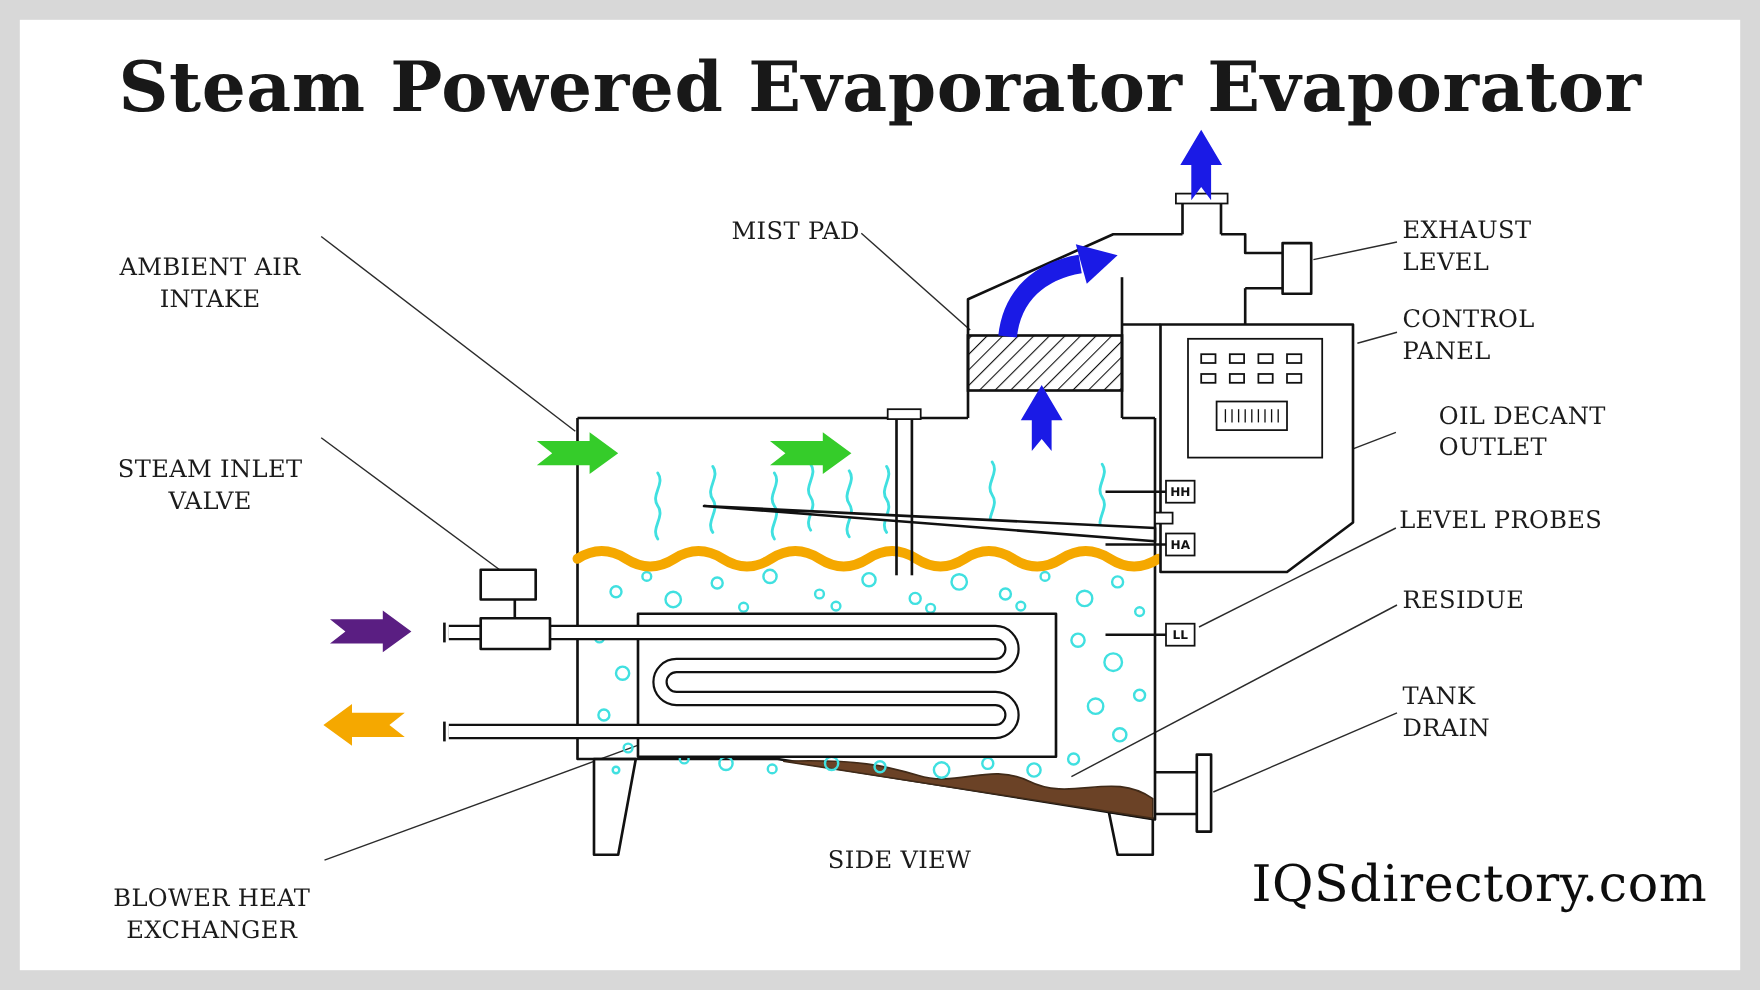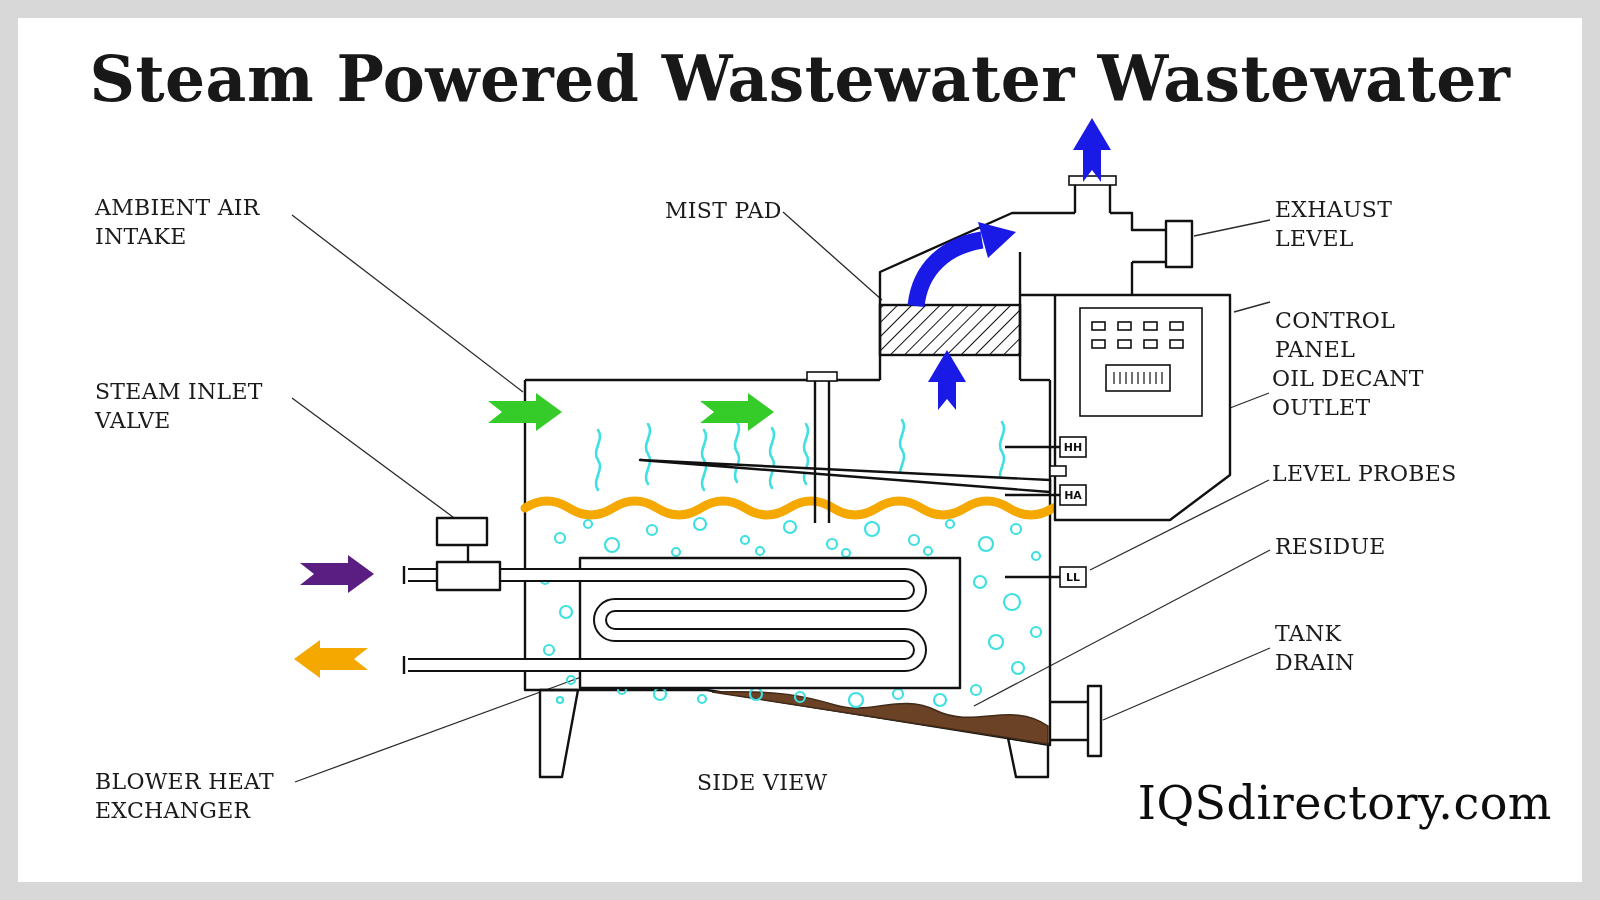--- a/index.html
+++ b/index.html
@@ -4,22 +4,22 @@
 <style>
   html,body{margin:0;padding:0;background:#d8d8d8;}
   .frame{position:relative;width:1600px;height:900px;background:#d8d8d8;overflow:hidden;
          font-family:"DejaVu Serif","Liberation Serif",serif;}
   .page{position:absolute;left:18px;top:18px;right:18px;bottom:18px;background:#ffffff;}
   .diagram{position:absolute;left:0;top:0;}
   .title{position:absolute;top:42px;left:0;width:100%;text-align:center;
          font-size:63px;font-weight:700;color:#181818;letter-spacing:.5px;}
   .lbl{position:absolute;font-size:22px;line-height:1.34;color:#1b1b1b;
        white-space:pre-line;letter-spacing:.3px;}
-  .right{text-align:left;}
-  .center{text-align:left;}
+  .right{text-align:center;margin-top:36px;}
+  .center{text-align:right;}
   .watermark{position:absolute;top:776px;right:48px;font-size:46px;font-weight:400;
              color:#0d0d0d;letter-spacing:.5px;}
   
   .ln{stroke:#111;stroke-width:2.4;fill:none;stroke-linejoin:round;}
   .lnw{stroke:#111;stroke-width:2.4;fill:#fff;stroke-linejoin:round;}
   .thin{stroke:#111;stroke-width:1.6;fill:#fff;}
   .leader{stroke:#2b2b2b;stroke-width:1.3;}
   .bubble{fill:none;stroke:#40e0e0;stroke-width:2.2;}
   .squiggle{fill:none;stroke:#40e0e0;stroke-width:2.6;stroke-linecap:round;}
   .tube-outer{fill:none;stroke:#111;stroke-width:14;}
@@ -198,30 +198,30 @@
     <polygon points="488,401 536,401 536,393 562,412 536,431 536,423 488,423 502,412" fill="#35cc2a"></polygon>
     <polygon points="700,401 748,401 748,393 774,412 748,431 748,423 700,423 714,412" fill="#35cc2a"></polygon>
     <polygon points="300,563 348,563 348,555 374,574 348,593 348,585 300,585 314,574" fill="#5a1e82"></polygon>
     <polygon points="368,648 320,648 320,640 294,659 320,678 320,670 368,670 354,659" fill="#f5a800"></polygon>
     <polygon points="938,410 938,382 928,382 947,350 966,382 956,382 956,410 947,399" fill="#1a1ae6"></polygon>
     <path fill="none" stroke-width="17" d="M916,306 C920,268 946,246 982,240" stroke="#1a1ae6"></path>
     <polygon points="978,222 988,258 1016,232" fill="#1a1ae6"></polygon>
     <polygon points="1083,182 1083,150 1073,150 1092,118 1111,150 1101,150 1101,182 1092,170" fill="#1a1ae6"></polygon>
   </svg>
 
-  <div class="title">Steam Powered Wastewater Wastewater</div>
+  <div class="title">Steam Powered Evaporator Evaporator</div>
 
   <div class="lbl right" style="left:95px;top:193px;width:192px;">AMBIENT AIR
 INTAKE</div>
   <div class="lbl" style="left:665px;top:196px;">MIST PAD</div>
   <div class="lbl" style="left:1275px;top:195px;">EXHAUST
 LEVEL</div>
-  <div class="lbl" style="left:1275px;top:276px;margin-top:30px;">CONTROL
+  <div class="lbl" style="left:1275px;top:276px;">CONTROL
 PANEL</div>
-  <div class="lbl" style="left:1272px;top:364px;">OIL DECANT
+  <div class="lbl" style="left:1308px;top:364px;">OIL DECANT
 OUTLET</div>
   <div class="lbl" style="left:1272px;top:459px;">LEVEL PROBES</div>
   <div class="lbl" style="left:1275px;top:532px;">RESIDUE</div>
   <div class="lbl" style="left:1275px;top:619px;">TANK
 DRAIN</div>
   <div class="lbl right" style="left:95px;top:377px;width:192px;">STEAM INLET
 VALVE</div>
   <div class="lbl right" style="left:95px;top:767px;width:195px;">BLOWER HEAT
 EXCHANGER</div>
   <div class="lbl center" style="left:697px;top:768px;width:186px;">SIDE VIEW</div>

